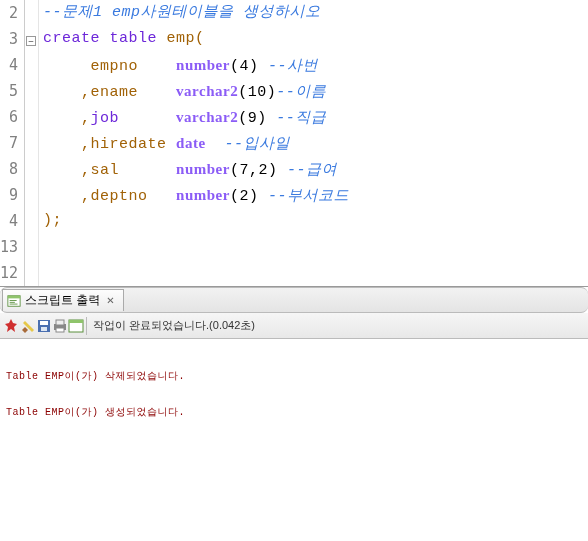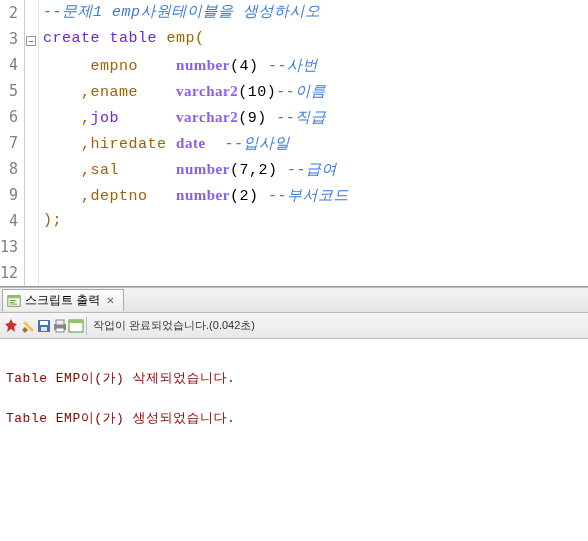--- a/index.html
+++ b/index.html
@@ -11,28 +11,28 @@
 .fold-mark { display: inline-block; width: 10px; height: 10px; border: 1px solid #999; background: #fff; font-size: 9px; line-height: 8px; text-align: center; color: #555; margin-top: 8px; margin-left: 1px; }
 .code { flex: 1; }
 .code-row { height: 26px; line-height: 26px; padding-left: 4px; white-space: pre; font-family: Consolas, "Courier New", monospace; letter-spacing: 0.5px; }
 .hl { background: #fdf6d9; }
 .comment { color: #3a7adf; font-style: italic; }
 .kw { color: #6d28d9; font-weight: normal; }
 .ident { color: #a16207; }
 .dtype { color: #8b5cf6; font-weight: bold; font-family: Liberation Serif, serif; }
 .punct { color: #000; }
 .cursor { display: inline-block; width: 0; border-left: 2px solid #000; height: 18px; vertical-align: middle; margin-top: -2px; }
-.panel-bar { background: linear-gradient(#f2f2f2,#e4e4e4); border-top: 1px solid #bbb; border-bottom: 1px solid #bbb; height: 26px; display: flex; align-items: center; font-family: "Segoe UI", sans-serif; font-size: 12px; }
+.panel-bar { background: linear-gradient(#f2f2f2,#e4e4e4); border-top: 1px solid #bbb; border-bottom: 1px solid #bbb; height: 26px; display: flex; align-items: center; font-family: "Segoe UI", sans-serif; font-size: 12px; border-radius: 7px; }
 .panel-tab { background: linear-gradient(#fdfdfd,#ececec); border: 1px solid #aaa; border-bottom: none; padding: 2px 6px 2px 4px; margin-left: 2px; display: flex; align-items: center; gap: 4px; }
 .tab-icon { width: 14px; height: 14px; }
 .tab-close { font-family: sans-serif; color: #666; font-size: 10px; padding: 0 2px; }
 .toolbar { background: linear-gradient(#f6f6f6,#e8e8e8); border-bottom: 1px solid #bbb; height: 26px; display: flex; align-items: center; gap: 0; padding-left: 4px; font-family: "Segoe UI", sans-serif; font-size: 11px; color: #333; }
 .sep { width: 1px; height: 18px; background: #bbb; margin: 0 2px; }
 .status { margin-left: 4px; }
-.output { padding: 8px 6px; font-family: Consolas, "Courier New", monospace; font-size: 13px; color: #8b0000; letter-spacing: 0.5px; }
+.output { padding: 8px 6px; font-family: Consolas, "Courier New", monospace; font-size: 10px; color: #8b0000; letter-spacing: 0.5px; }
 .output-line { margin: 22px 0; }
 .tool-icon { width: 16px; height: 16px; }
 </style>
 </head>
 <body>
 
 <div class="editor">
   <div class="gutter" id="gutter">
       <div class="gutter-row">2</div>
       <div class="gutter-row">3</div>

